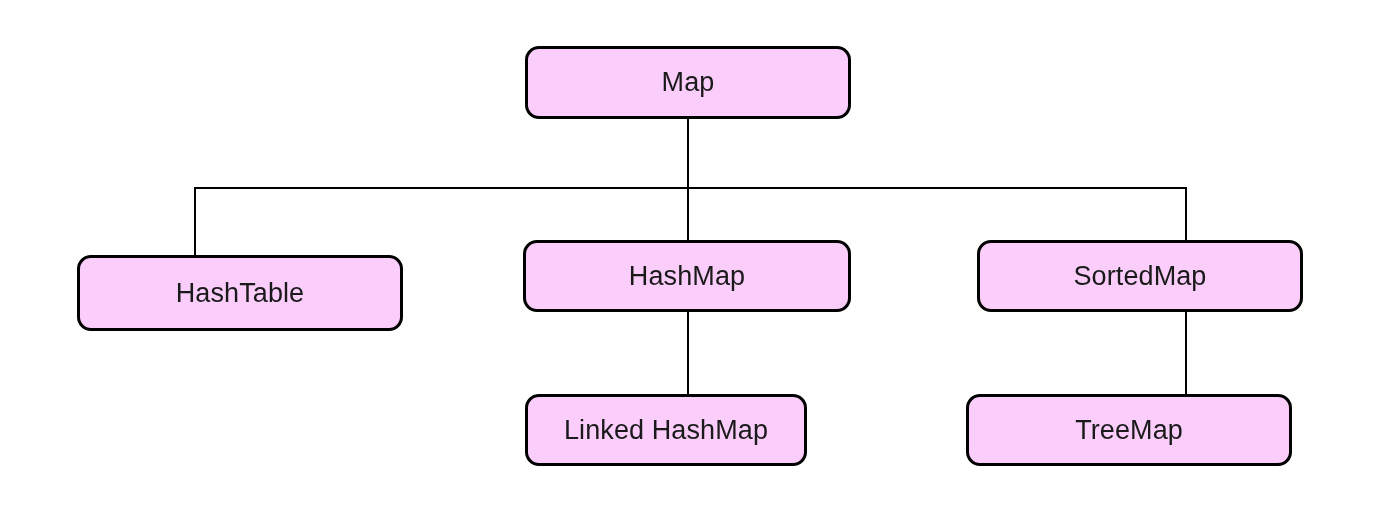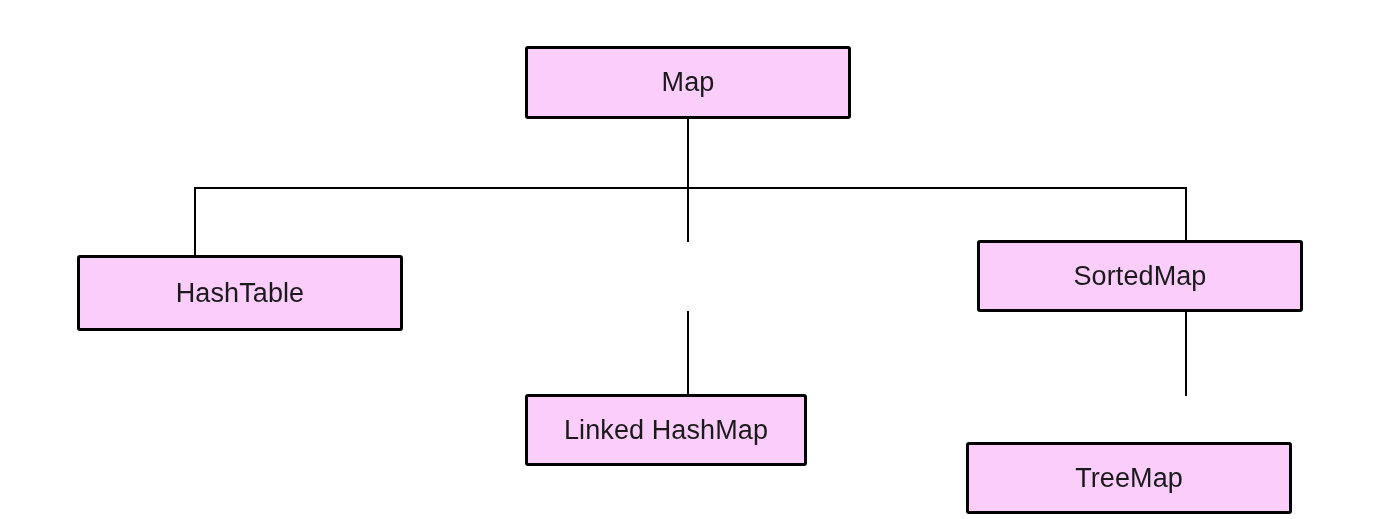--- a/index.html
+++ b/index.html
@@ -27,21 +27,21 @@
     pointer-events: none;
   }
   .node {
     position: absolute;
     box-sizing: border-box;
     display: flex;
     align-items: center;
     justify-content: center;
     background: #facdfa;
     border: 3px solid #000000;
-    border-radius: 3px;
+    border-radius: 14px;
     color: #1a1a1a;
     font-size: 27px;
     font-weight: 400;
     line-height: 1;
     letter-spacing: 0.1px;
     white-space: nowrap;
     z-index: 2;
     text-align: center;
   }
   .node-label {
@@ -67,26 +67,29 @@
   </svg>
 
   <div class="node" style="left:525px; top:46px; width:326px; height:73px;">
     <span class="node-label">Map</span>
   </div>
 
   <div class="node" style="left:77px; top:255px; width:326px; height:76px;">
     <span class="node-label">HashTable</span>
   </div>
 
+  <div class="node" style="left:523px; top:240px; width:328px; height:72px;">
+    <span class="node-label">HashMap</span>
+  </div>
 
   <div class="node" style="left:977px; top:240px; width:326px; height:72px;">
     <span class="node-label">SortedMap</span>
   </div>
 
   <div class="node" style="left:525px; top:394px; width:282px; height:72px;">
     <span class="node-label">Linked HashMap</span>
   </div>
 
-  <div class="node" style="left:966px; top:394px; width:326px; height:72px;margin-top:48px;">
+  <div class="node" style="left:966px; top:394px; width:326px; height:72px;">
     <span class="node-label">TreeMap</span>
   </div>
 
 </div>
 
 </body></html>

